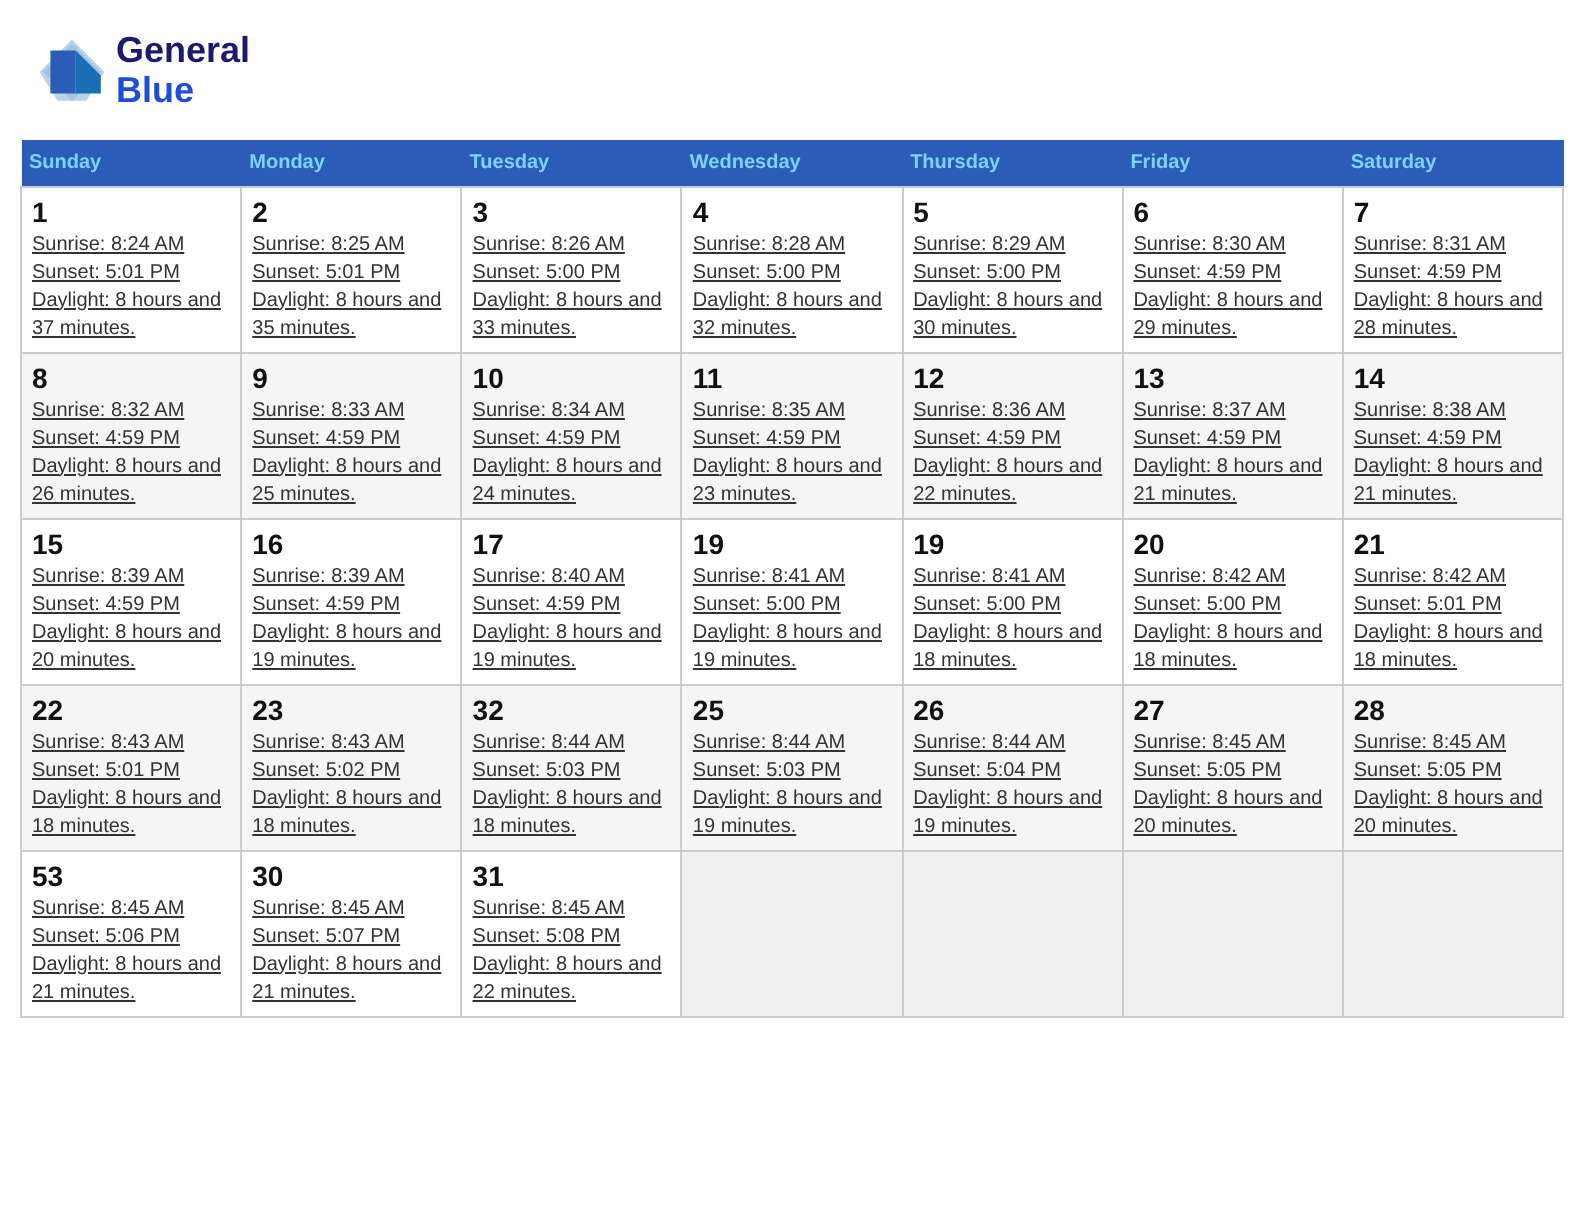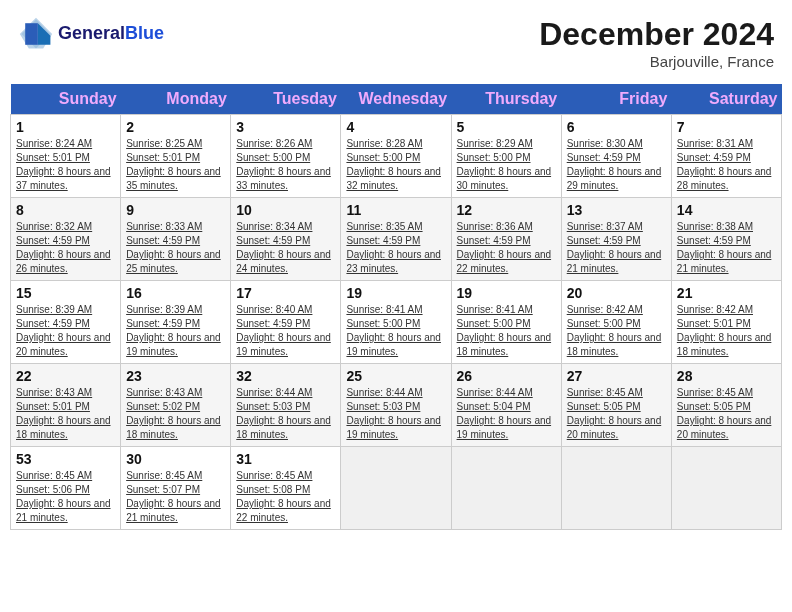--- a/index.html
+++ b/index.html
@@ -16,21 +16,21 @@
       align-items: flex-start;
       margin-bottom: 8px;
       padding: 6px 8px;
     }
     .logo {
       display: flex;
       align-items: center;
     }
     .logo-text {
       display: flex;
-      flex-direction: row;
+      flex-direction: column;
       font-size: 18px;
       font-weight: bold;
       color: #1a1a6e;
       line-height: 1.1;
     }
     .logo-text span:last-child { color: #1d4ed8; }
     .logo-icon {
       width: 36px;
       height: 36px;
       margin-right: 4px;
@@ -45,24 +45,24 @@
       font-size: 15px;
       color: #444;
     }
     table {
       width: 100%;
       border-collapse: collapse;
       font-size: 11px;
     }
     thead tr th {
       background: #2b5db8;
-      color: #f0abfc;
+      color: #7dd3fc;
       padding: 6px 4px;
-      text-align: right;
-      font-size: 16px;
+      text-align: left;
+      font-size: 10px;
       font-weight: bold;
     }
     tbody tr td {
       border: 1px solid #ccc;
       vertical-align: top;
       padding: 4px 5px;
       width: calc(100% / 7);
       height: 80px;
       color: #222;
     }
@@ -91,24 +91,20 @@
     <svg class="logo-icon" viewBox="0 0 40 40">
       <polygon points="20,4 36,20 20,36 4,20" fill="#1a6eb5" opacity="0.15"></polygon>
       <polygon points="20,2 38,20 28,36 12,36 2,20" fill="#1a6eb5" opacity="0.3"></polygon>
       <polygon points="22,8 36,22 36,32 22,32" fill="#1a6eb5"></polygon>
       <polygon points="8,8 22,8 22,32 8,32" fill="#2b5db8"></polygon>
     </svg>
     <div class="logo-text">
       <span>General</span>
       <span>Blue</span>
     </div>
-  </div>
-  <div class="title-area">
-    <div class="month-title">December 2024</div>
-    <div class="location-title">Barjouville, France</div>
   </div>
 </div>
 
 <table>
   <thead>
     <tr>
     <th>Sunday</th>
         <th>Monday</th>
         <th>Tuesday</th>
         <th>Wednesday</th>

